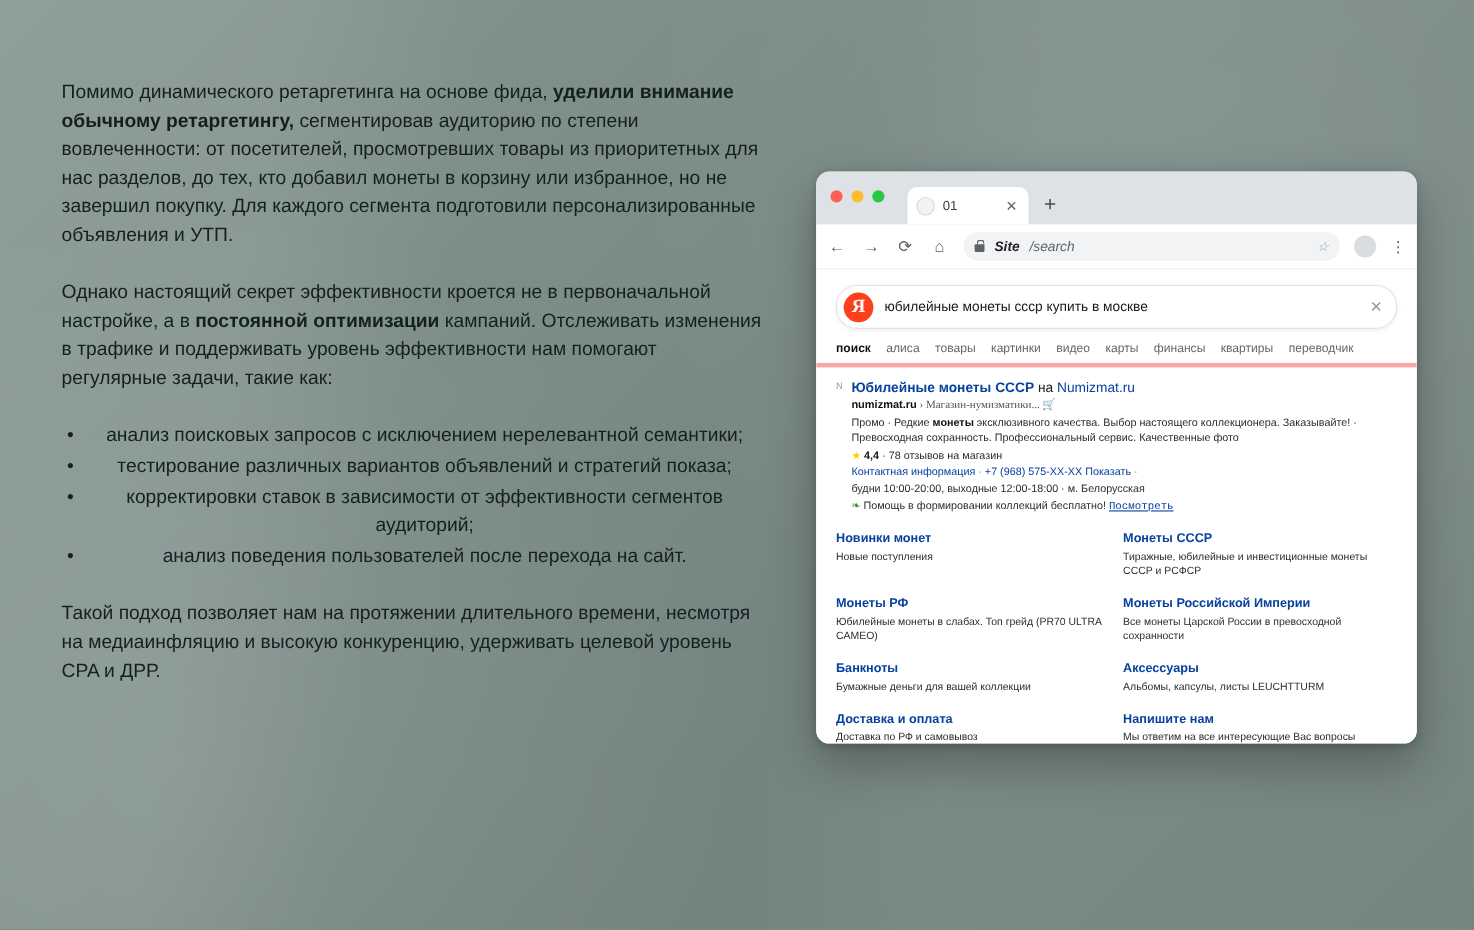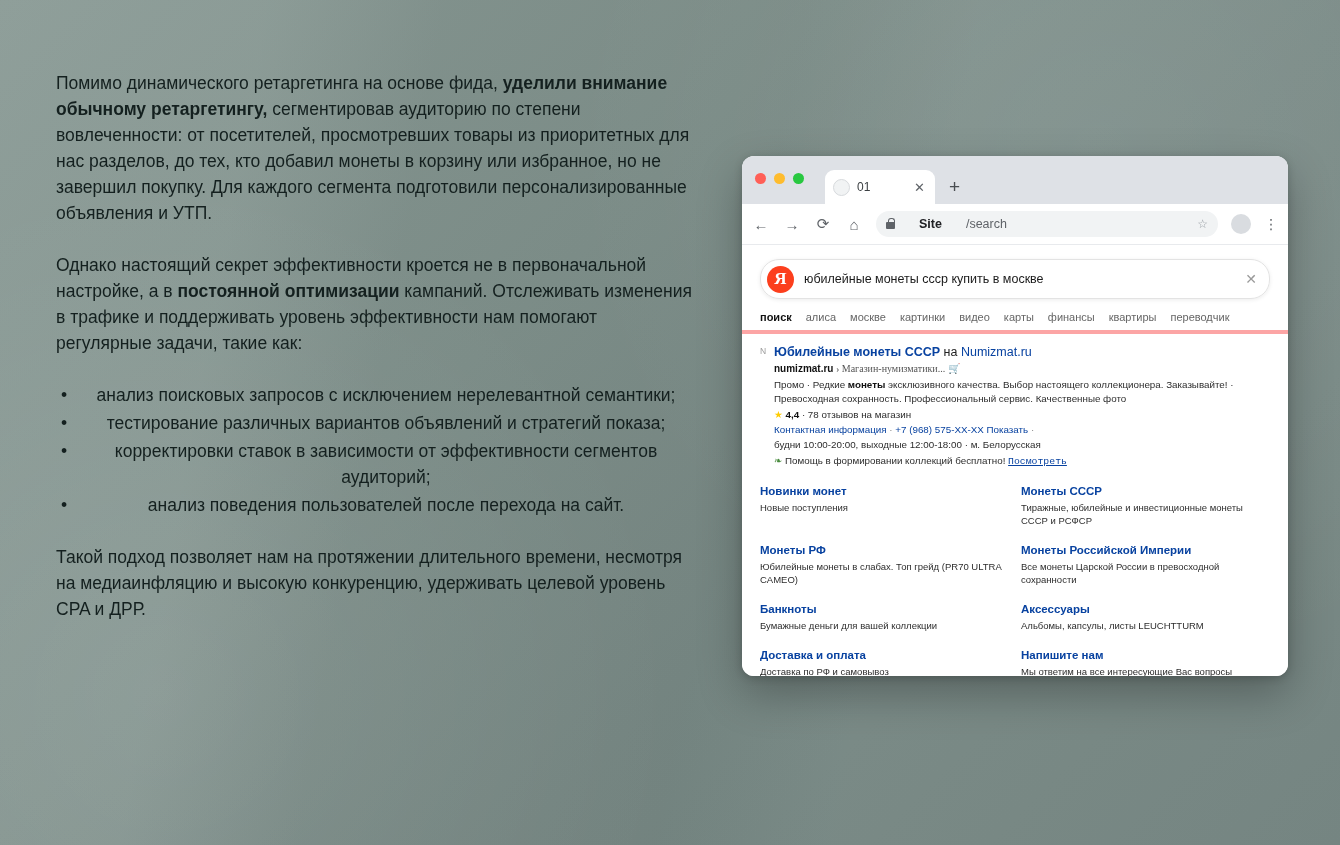--- a/index.html
+++ b/index.html
@@ -148,23 +148,24 @@
     flex: none;
   }
   .omnibox {
     flex: 1;
     height: 26px;
     background: #f1f3f4;
     border-radius: 13px;
     display: flex;
     align-items: center;
     padding: 0 10px;
-    gap: 24px;
+    gap: 9px;
     font-size: 12.5px;
     color: #202124;
+    font-style: italic;
   }
   .lock {
     width: 9px; height: 7px;
     background: #5f6368;
     border-radius: 1px;
     position: relative;
     margin-top: 2px;
     flex: none;
   }
   .lock::before {
@@ -376,21 +377,21 @@
       <div class="searchbar">
         <span class="ylogo">Я</span>
         <span class="squery">юбилейные монеты ссср купить в москве</span>
         <span class="clear-x">✕</span>
       </div>
     </div>
 
     <div class="tabsrow">
       <span class="t active">поиск</span>
       <span class="t">алиса</span>
-      <span class="t">москве</span>
+      <span class="t">товары</span>
       <span class="t">картинки</span>
       <span class="t">видео</span>
       <span class="t">карты</span>
       <span class="t">финансы</span>
       <span class="t">квартиры</span>
       <span class="t">переводчик</span>
     </div>
 
     <div class="results">
 

